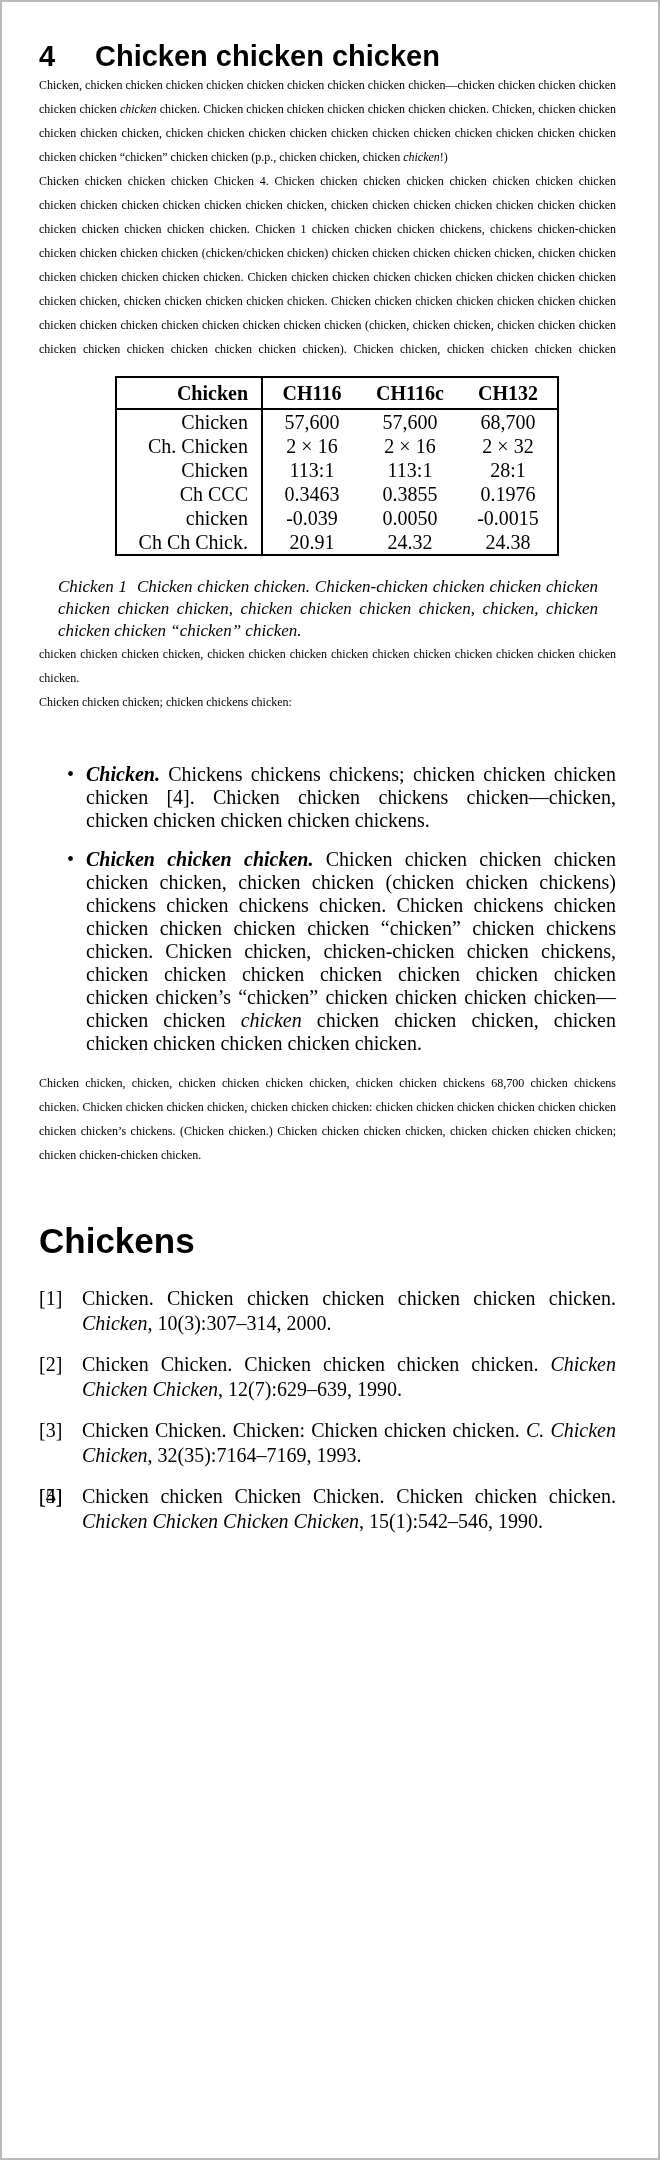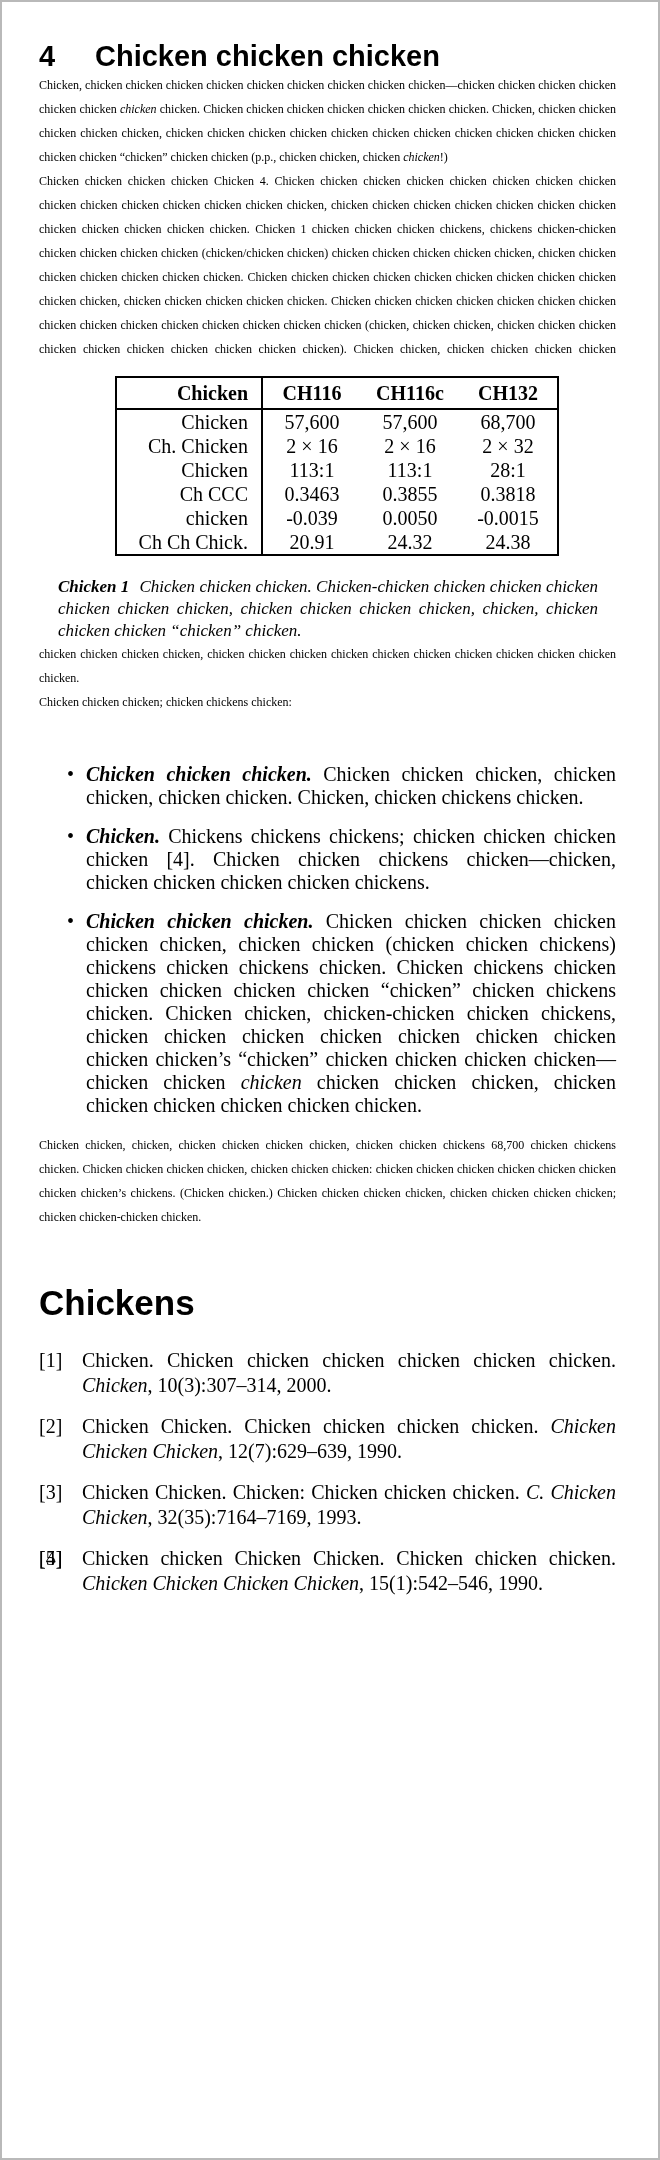--- a/index.html
+++ b/index.html
@@ -61,21 +61,21 @@
   .figure-table .val { width: 98px; text-align: center; }
 
   .caption {
     margin: 20px 18px 0 19px;
     font-family: "Liberation Serif", serif;
     font-style: italic;
     font-size: 17px;
     line-height: 22px;
     text-align: justify;
   }
-  .caption .cap-label { font-weight: 700; margin-right: 10px; }
+  .caption .cap-label { font-weight: 400; margin-right: 10px; }
 
   ul.bullet-list {
     list-style: none;
     margin: 49px 0 0 0;
     padding: 0 0 0 47px;
   }
   ul.bullet-list li {
     position: relative;
     font-family: "Liberation Serif", serif;
     font-size: 20px;
@@ -149,21 +149,21 @@
         <tr>
           <td class="lbl">Chicken</td>
           <td class="val">113:1</td>
           <td class="val">113:1</td>
           <td class="val">28:1</td>
         </tr>
         <tr>
           <td class="lbl">Ch CCC</td>
           <td class="val">0.3463</td>
           <td class="val">0.3855</td>
-          <td class="val">0.3818</td>
+          <td class="val">0.1976</td>
         </tr>
         <tr>
           <td class="lbl">chicken</td>
           <td class="val">-0.039</td>
           <td class="val">0.0050</td>
           <td class="val">-0.0015</td>
         </tr>
         <tr>
           <td class="lbl">Ch Ch Chick.</td>
           <td class="val">20.91</td>
@@ -175,21 +175,20 @@
 
     <div class="caption">
       <span class="cap-label">Chicken 1</span><span>Chicken chicken chicken. Chicken-chicken chicken chicken chicken chicken chicken chicken, chicken chicken chicken chicken, chicken, chicken chicken chicken “chicken” chicken.</span>
     </div>
 
     <p class="body p2b">chicken chicken chicken chicken, chicken chicken chicken chicken chicken chicken chicken chicken chicken chicken chicken.</p>
 
     <p class="body list-intro">Chicken chicken chicken; chicken chickens chicken:</p>
 
     <ul class="bullet-list">
-      <li><b><i>Chicken chicken chicken.</i></b> Chicken chicken chicken, chicken chicken, chicken chicken. Chicken, chicken chickens chicken.</li>
       <li><b><i>Chicken.</i></b> Chickens chickens chickens; chicken chicken chicken chicken [4]. Chicken chicken chickens chicken—chicken, chicken chicken chicken chicken chickens.</li>
       <li><b><i>Chicken chicken chicken.</i></b> Chicken chicken chicken chicken chicken chicken, chicken chicken (chicken chicken chickens) chickens chicken chickens chicken. Chicken chickens chicken chicken chicken chicken chicken “chicken” chicken chickens chicken. Chicken chicken, chicken-chicken chicken chickens, chicken chicken chicken chicken chicken chicken chicken chicken chicken’s “chicken” chicken chicken chicken chicken—chicken chicken <i>chicken</i> chicken chicken chicken, chicken chicken chicken chicken chicken chicken.</li>
     </ul>
 
     <p class="body p3">Chicken chicken, chicken, chicken chicken chicken chicken, chicken chicken chickens 68,700 chicken chickens chicken. Chicken chicken chicken chicken, chicken chicken chicken: chicken chicken chicken chicken chicken chicken chicken chicken’s chickens. (Chicken chicken.) Chicken chicken chicken chicken, chicken chicken chicken chicken; chicken chicken-chicken chicken.</p>
 
     <h2 class="references-heading">Chickens</h2>
 
     <div class="ref-list">
       <div class="ref">

